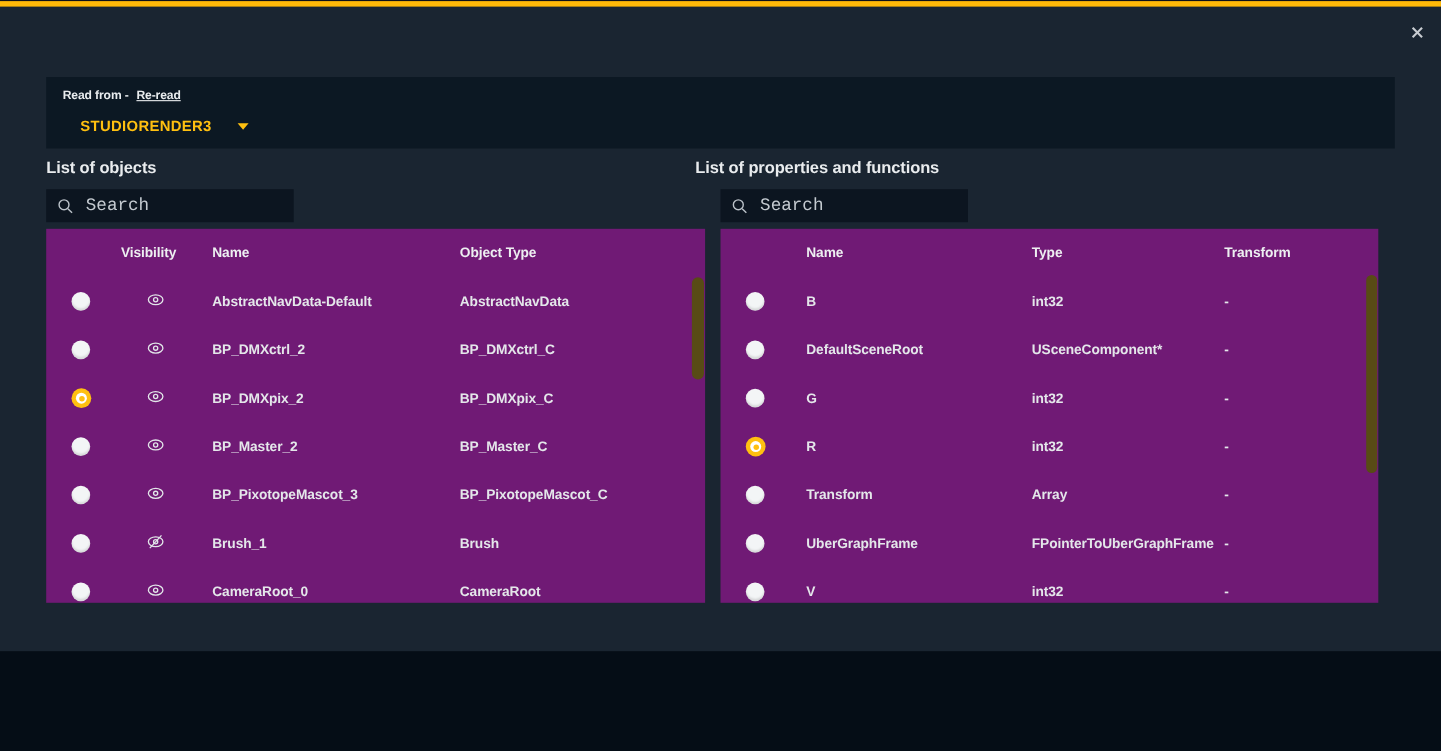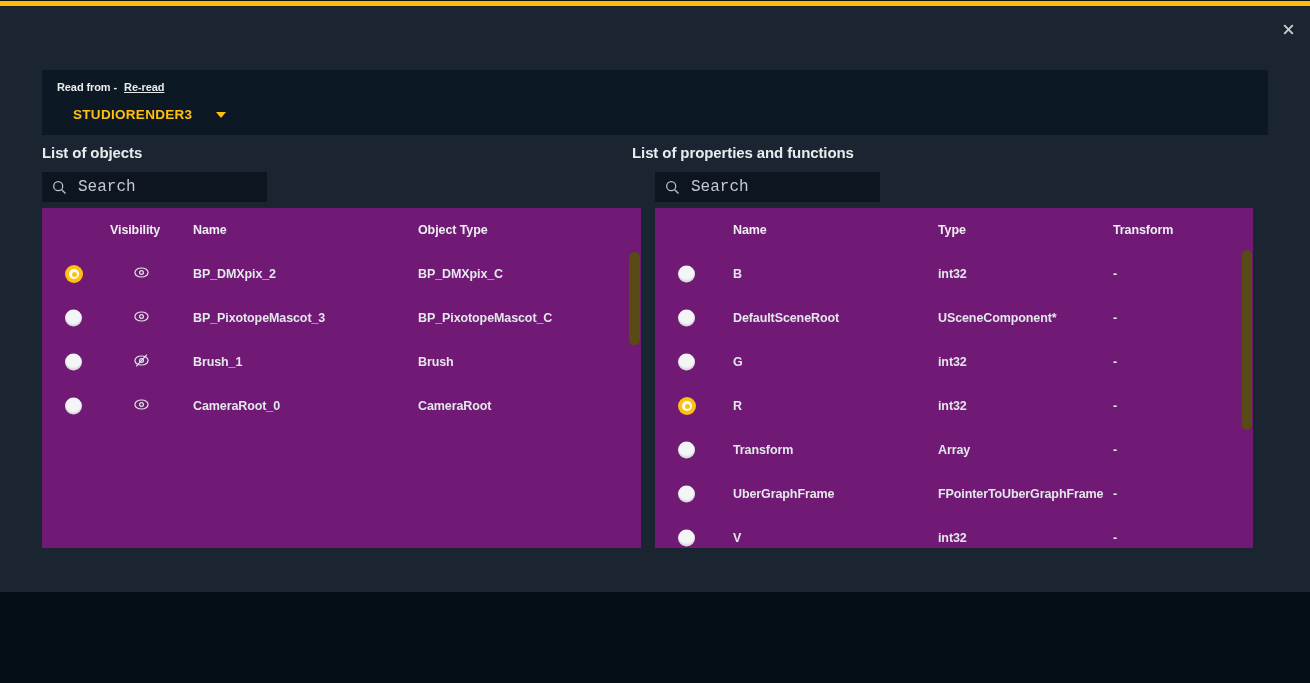--- a/index.html
+++ b/index.html
@@ -115,39 +115,87 @@
   <input type="text" placeholder="Search" style="">
 </div>
 
 <div class="table objects" id="objects-table">
   <div class="trow thead">
     <span class="cell h-visibility">Visibility</span>
     <span class="cell c-name">Name</span>
     <span class="cell c-type">Object Type</span>
   </div>
   <div class="rows">
-
+  <div class="trow">
+    <span class="cell c-radio">
+          <span class="radio"></span>
+        </span>
+    <span class="cell c-eye">
+      <span class="eye-wrap eye-on">
+        <svg width="17" height="13" viewBox="0 0 17 13">
+          <ellipse cx="8.5" cy="6.5" rx="6.6" ry="4.5" fill="none" stroke="#E2E6E9" stroke-width="1.2"></ellipse>
+          <circle cx="8.5" cy="6.5" r="1.9" fill="none" stroke="#E2E6E9" stroke-width="1.2"></circle>
+        </svg>
+      </span>
+      
+    </span>
+    <span class="cell c-name">AbstractNavData-Default</span>
+    <span class="cell c-type">AbstractNavData</span>
+  </div>
+
+  <div class="trow">
+    <span class="cell c-radio">
+          <span class="radio"></span>
+        </span>
+    <span class="cell c-eye">
+      <span class="eye-wrap eye-on">
+        <svg width="17" height="13" viewBox="0 0 17 13">
+          <ellipse cx="8.5" cy="6.5" rx="6.6" ry="4.5" fill="none" stroke="#E2E6E9" stroke-width="1.2"></ellipse>
+          <circle cx="8.5" cy="6.5" r="1.9" fill="none" stroke="#E2E6E9" stroke-width="1.2"></circle>
+        </svg>
+      </span>
+      
+    </span>
+    <span class="cell c-name">BP_DMXctrl_2</span>
+    <span class="cell c-type">BP_DMXctrl_C</span>
+  </div>
 
   <div class="trow">
     <span class="cell c-radio">
           <span class="radio selected"></span>
         </span>
     <span class="cell c-eye">
       <span class="eye-wrap eye-on">
         <svg width="17" height="13" viewBox="0 0 17 13">
           <ellipse cx="8.5" cy="6.5" rx="6.6" ry="4.5" fill="none" stroke="#E2E6E9" stroke-width="1.2"></ellipse>
           <circle cx="8.5" cy="6.5" r="1.9" fill="none" stroke="#E2E6E9" stroke-width="1.2"></circle>
         </svg>
       </span>
       
     </span>
     <span class="cell c-name">BP_DMXpix_2</span>
     <span class="cell c-type">BP_DMXpix_C</span>
   </div>
 
+  <div class="trow">
+    <span class="cell c-radio">
+          <span class="radio"></span>
+        </span>
+    <span class="cell c-eye">
+      <span class="eye-wrap eye-on">
+        <svg width="17" height="13" viewBox="0 0 17 13">
+          <ellipse cx="8.5" cy="6.5" rx="6.6" ry="4.5" fill="none" stroke="#E2E6E9" stroke-width="1.2"></ellipse>
+          <circle cx="8.5" cy="6.5" r="1.9" fill="none" stroke="#E2E6E9" stroke-width="1.2"></circle>
+        </svg>
+      </span>
+      
+    </span>
+    <span class="cell c-name">BP_Master_2</span>
+    <span class="cell c-type">BP_Master_C</span>
+  </div>
 
   <div class="trow">
     <span class="cell c-radio">
           <span class="radio"></span>
         </span>
     <span class="cell c-eye">
       <span class="eye-wrap eye-on">
         <svg width="17" height="13" viewBox="0 0 17 13">
           <ellipse cx="8.5" cy="6.5" rx="6.6" ry="4.5" fill="none" stroke="#E2E6E9" stroke-width="1.2"></ellipse>
           <circle cx="8.5" cy="6.5" r="1.9" fill="none" stroke="#E2E6E9" stroke-width="1.2"></circle>

